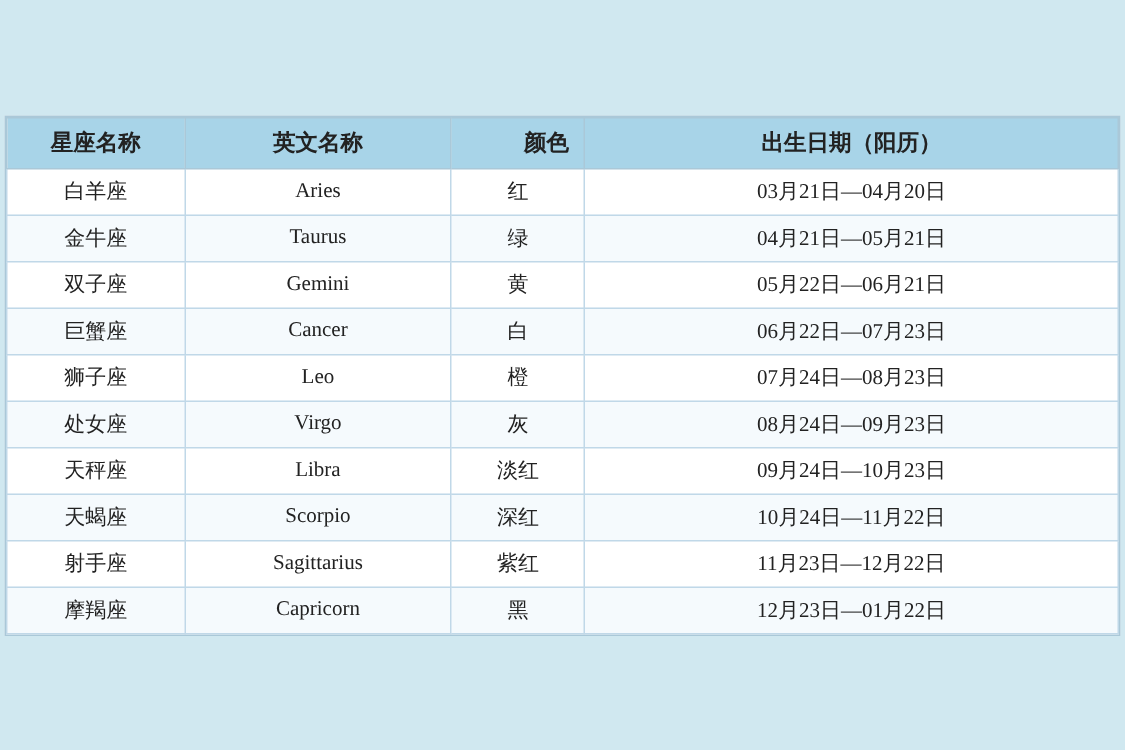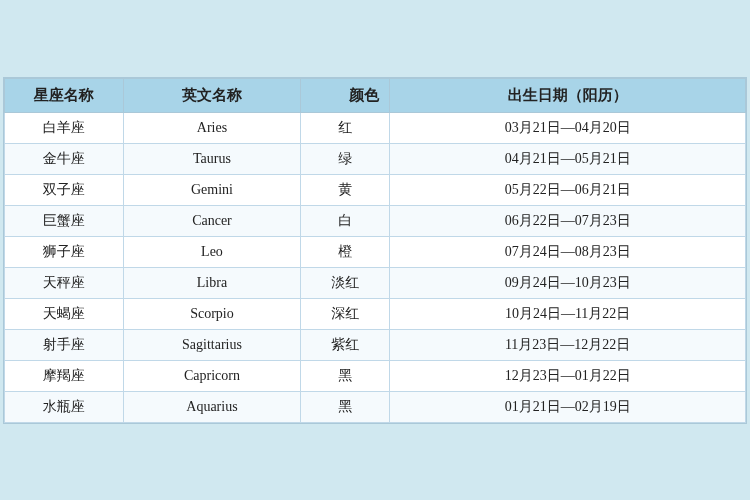--- a/index.html
+++ b/index.html
@@ -102,20 +102,26 @@
           <td>白</td>
           <td>06月22日—07月23日</td>
         </tr>
         <tr>
           <td>狮子座</td>
           <td>Leo</td>
           <td>橙</td>
           <td>07月24日—08月23日</td>
         </tr>
         <tr>
+          <td>处女座</td>
+          <td>Virgo</td>
+          <td>灰</td>
+          <td>08月24日—09月23日</td>
+        </tr>
+        <tr>
           <td>天秤座</td>
           <td>Libra</td>
           <td>淡红</td>
           <td>09月24日—10月23日</td>
         </tr>
         <tr>
           <td>天蝎座</td>
           <td>Scorpio</td>
           <td>深红</td>
           <td>10月24日—11月22日</td>
@@ -125,21 +131,15 @@
           <td>Sagittarius</td>
           <td>紫红</td>
           <td>11月23日—12月22日</td>
         </tr>
         <tr>
           <td>摩羯座</td>
           <td>Capricorn</td>
           <td>黑</td>
           <td>12月23日—01月22日</td>
         </tr>
-        <tr>
-          <td>水瓶座</td>
-          <td>Aquarius</td>
-          <td>黑</td>
-          <td>01月21日—02月19日</td>
-        </tr>
       </tbody>
   </table>
 </div>
 
 </body></html>

